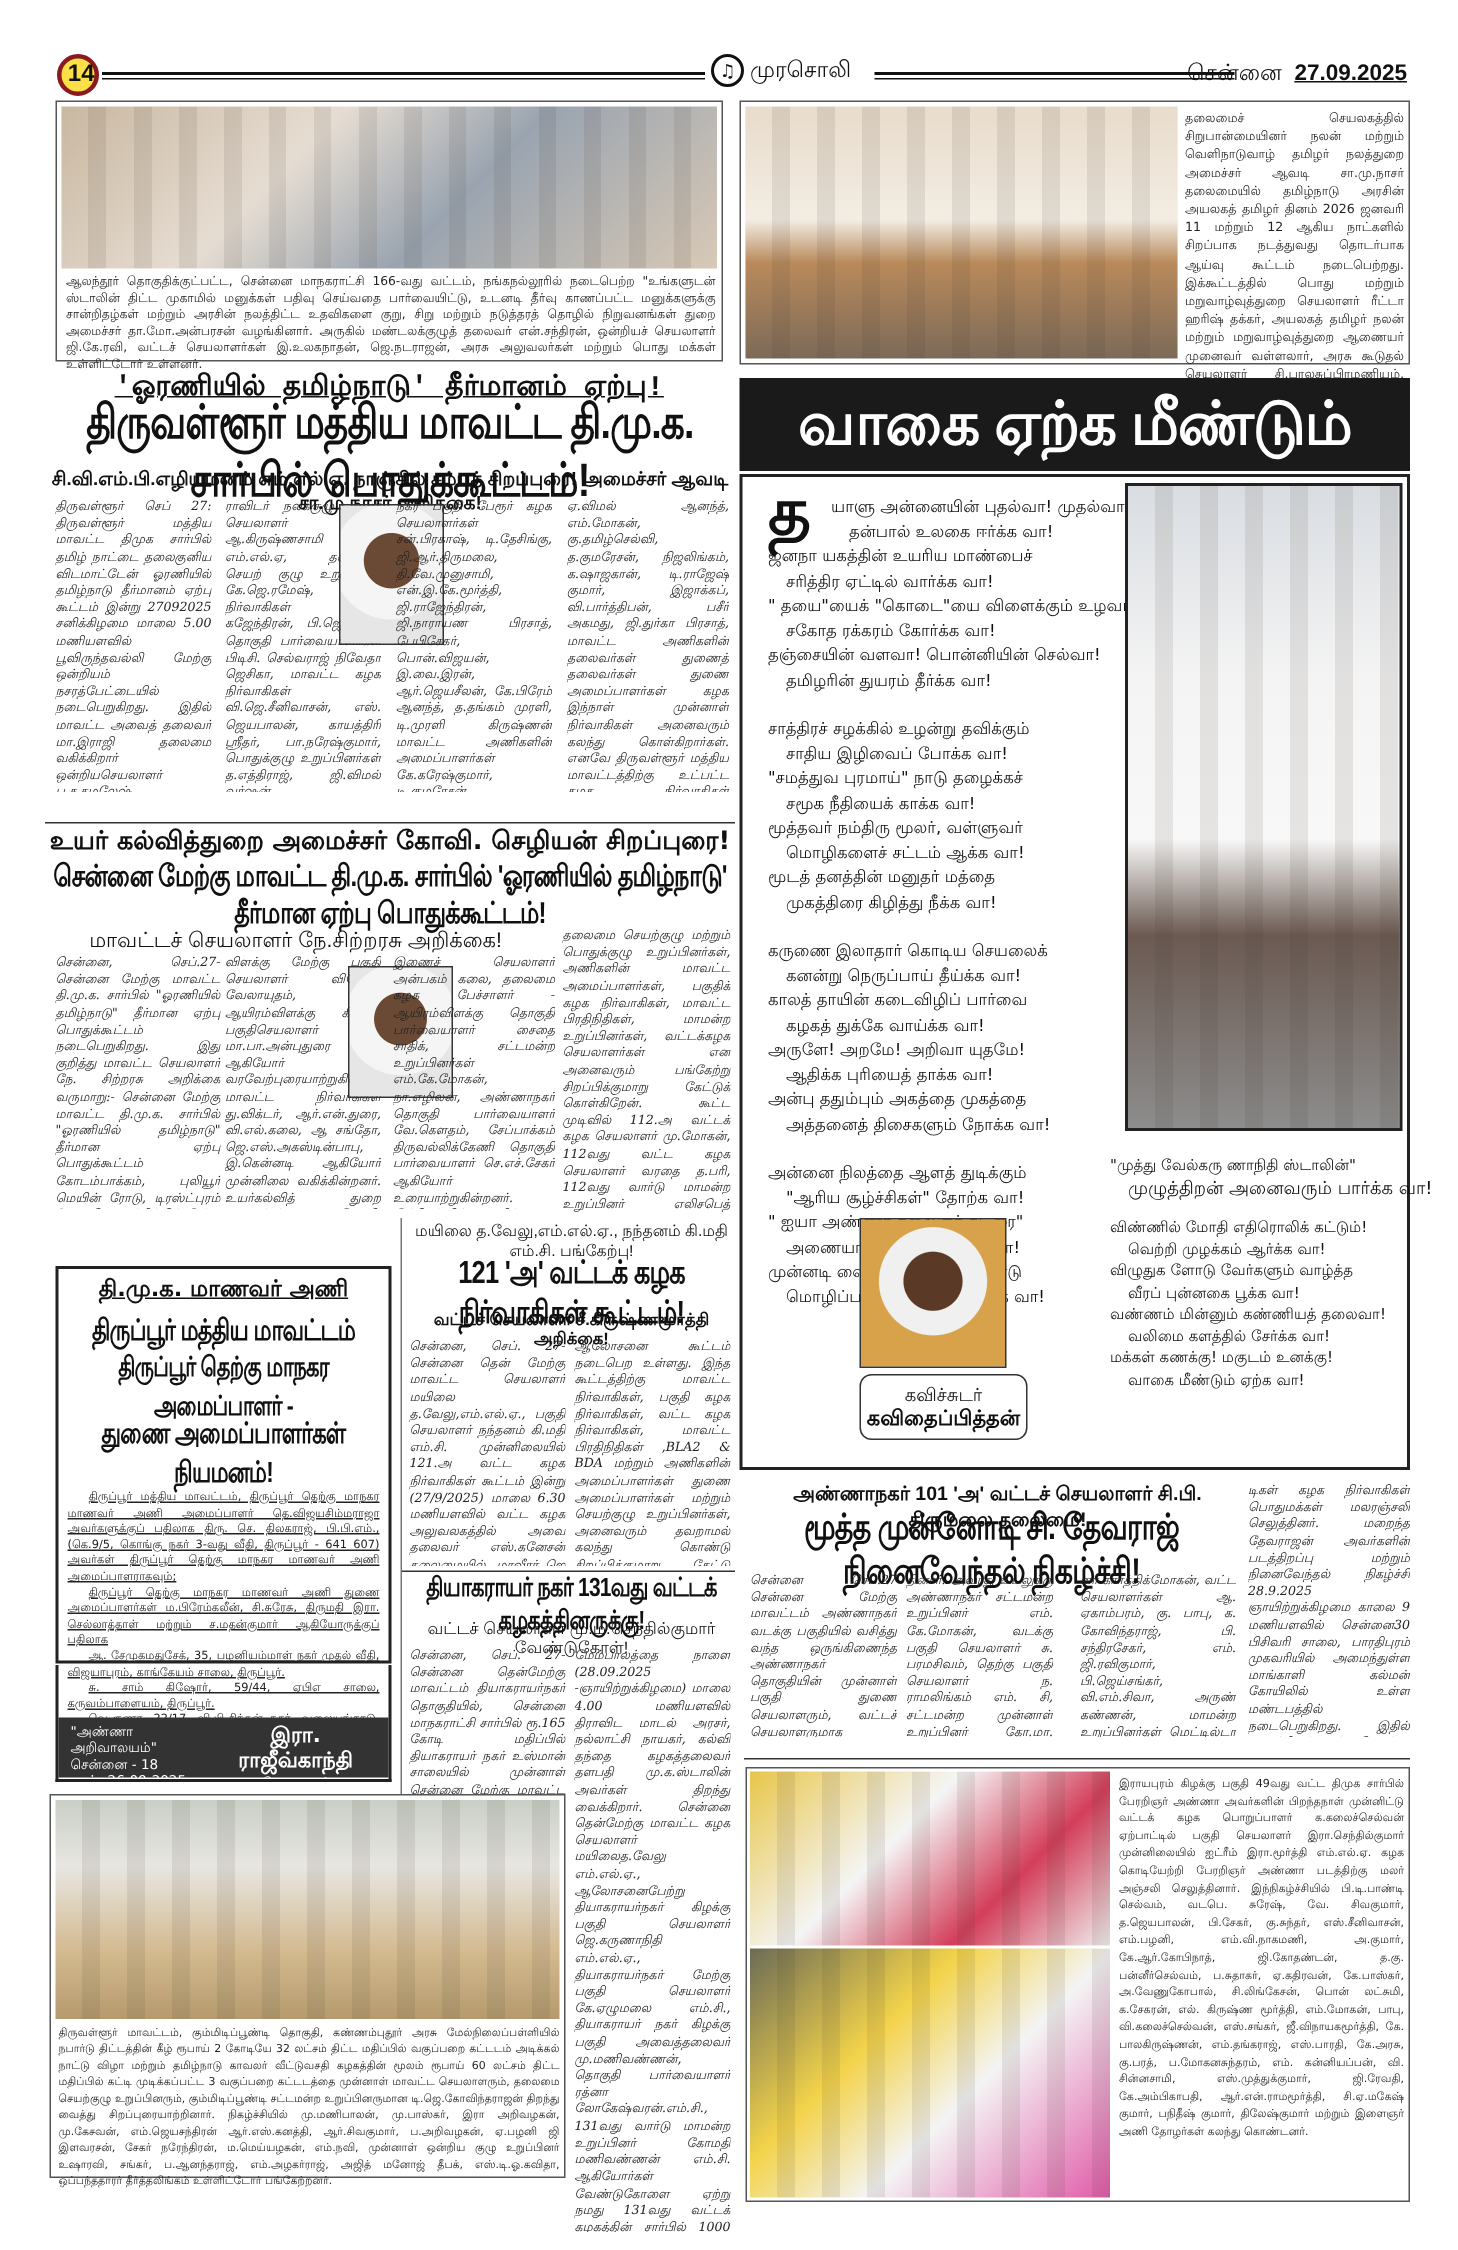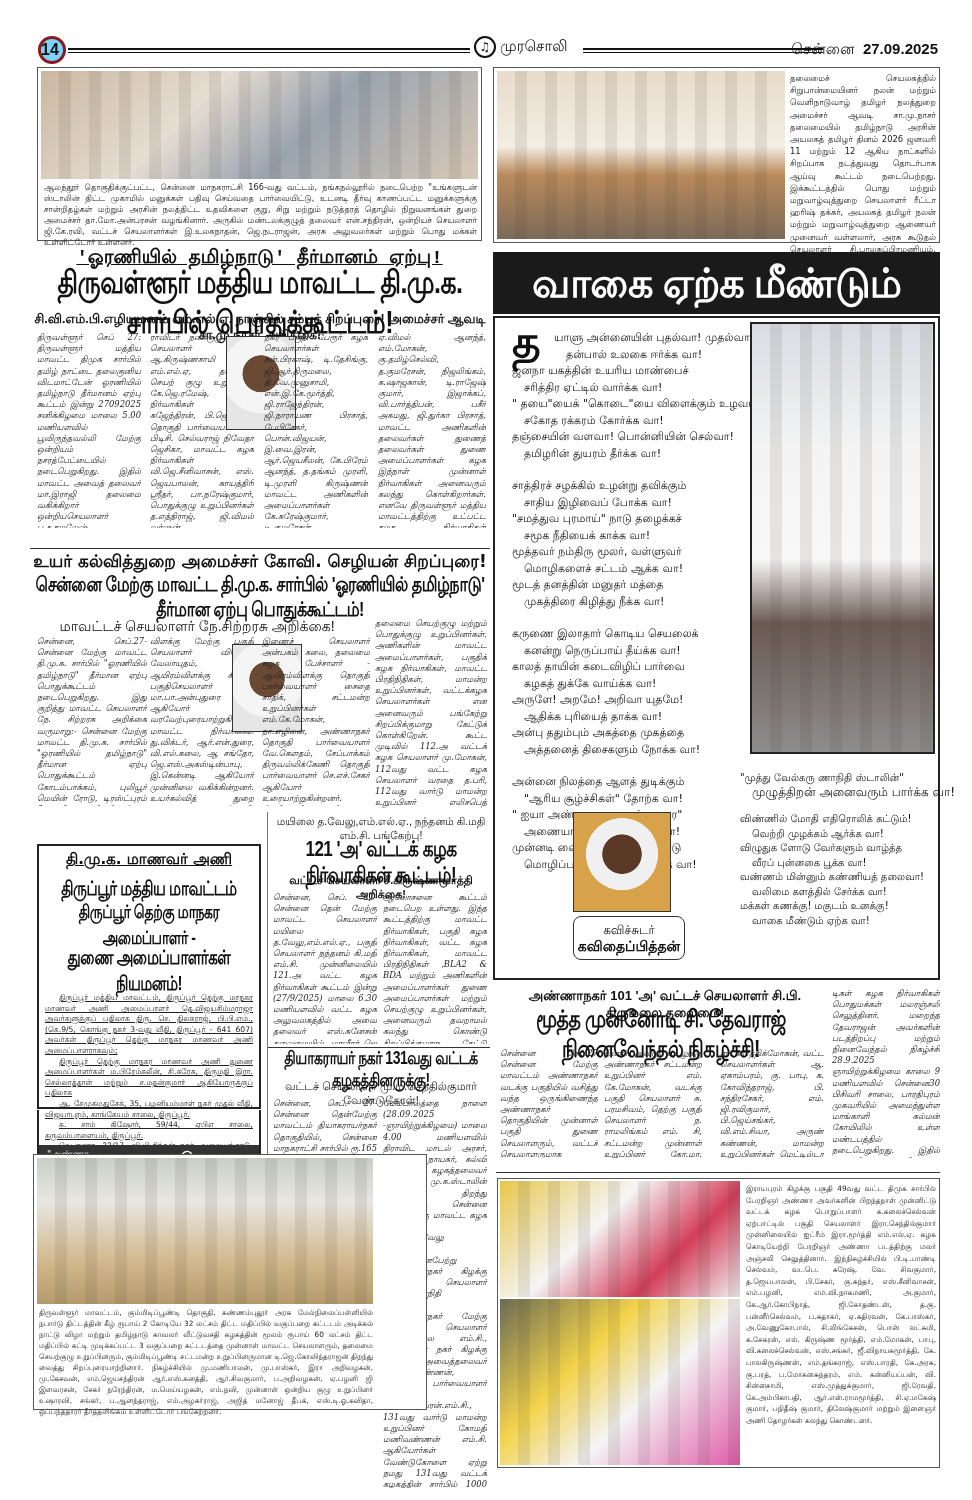--- a/index.html
+++ b/index.html
@@ -3,28 +3,28 @@
 <meta charset="utf-8">
 <style>
   * { box-sizing: border-box; margin: 0; padding: 0; }
   html, body { width: 972px; height: 1500px; background: #fff; overflow: hidden; }
   body { position: relative; font-family: "DejaVu Sans", sans-serif; color: #111; }
   .abs { position: absolute; }
 
   
   .masthead { left: 38px; top: 34px; width: 900px; height: 34px; }
   .page-num { position: absolute; left: 0; top: 2px; width: 28px; height: 28px; border-radius: 50%;
-              border: 3px solid #8b1a1f; background: #7dd3fc; font: bold 16px "Liberation Sans", sans-serif;
-              text-align: left; line-height: 22px; color: #111; }
+              border: 3px solid #8b1a1f; background: #fde047; font: bold 16px "Liberation Sans", sans-serif;
+              text-align: right; line-height: 22px; color: #111; }
   .rule { position: absolute; height: 5px; border-top: 2px solid #111; border-bottom: 1px solid #111; top: 14px; }
   .paper-logo { position: absolute; left: 436px; top: 2px; display: flex; align-items: center; gap: 4px; }
   .logo-circle { width: 22px; height: 22px; border-radius: 50%; border: 2px solid #111; font-size: 12px; text-align: center; line-height: 18px; }
   .paper-name { font: 15px "DejaVu Sans", sans-serif; }
   .dateline { position: absolute; right: 0; top: 6px; font: 15px "Liberation Sans", sans-serif; }
-  .dateline b { font-weight: bold; }
+  .dateline b { font-weight: bold; text-decoration: underline; }
 
   .box { border: 1px solid #555; background: #fff; }
   .photo { background: linear-gradient(135deg, #c9b7a0 0%, #e6ddd2 35%, #9aa4b0 60%, #d8c9b6 100%); position: relative; overflow: hidden; }
   .photo::after { content: ""; position: absolute; inset: 0;
      background: repeating-linear-gradient(90deg, rgba(255,255,255,0.0) 0 18px, rgba(60,50,40,0.10) 18px 30px); }
   .caption { font: 9px "DejaVu Sans", sans-serif; line-height: 12px; text-align: justify; color: #222; }
   .body-text { font: 8.4px "DejaVu Serif", serif; line-height: 11.2px; text-align: justify; color: #222; font-style: italic; }
   .col { position: absolute; overflow: hidden; }
 
   .kicker { font: bold 19px "DejaVu Sans", sans-serif; text-align: center; text-decoration: underline; }
@@ -129,21 +129,21 @@
 <div class="abs subhead" style="left:272px;top:874px;width:218px;font-size:11px;font-weight:bold;">வட்டச் செயலாளர் சீ.கிருஷ்ணமூர்த்தி அறிக்கை!</div>
 <div class="col body-text" style="left:273px;top:892px;width:104px;height:152px;">சென்னை, செப். 27- சென்னை தென் மேற்கு மாவட்ட செயலாளர் மயிலை த.வேலு,எம்.எல்.ஏ., பகுதி செயலாளர் நந்தனம் கி.மதி எம்.சி. முன்னிலையில் 121.அ வட்ட கழக நிர்வாகிகள் கூட்டம் இன்று (27/9/2025) மாலை 6.30 மணியளவில் வட்ட கழக அலுவலகத்தில் அவை தலைவர் எஸ்.கனேசன் தலைமையில், மாவீரர் ஜெ அன்பழகன் பெயரில் மேம்பாலம் திறக்கவிருக்கும் கழக தலைவர் அவர்களுக்கு நன்றி தெரிவிப்பு மற்றும் கழக ஆக்க பணிகள் குறித்து</div>
 <div class="col body-text" style="left:383px;top:892px;width:104px;height:152px;">ஆலோசனை கூட்டம் நடைபெற உள்ளது. இந்த கூட்டத்திற்கு மாவட்ட நிர்வாகிகள், பகுதி கழக நிர்வாகிகள், வட்ட கழக நிர்வாகிகள், மாவட்ட பிரதிநிதிகள் ,BLA2 &amp; BDA மற்றும் அணிகளின் அமைப்பாளர்கள் துணை அமைப்பாளர்கள் மற்றும் செயற்குழு உறுப்பினர்கள், அனைவரும் தவறாமல் கலந்து கொண்டு சிறப்பிக்குமாறு கேட்டு கொள்கிறேன். இவ்வாறு வட்டச்செயலாளர் சீ.கிருஷ்ணமூர்த்தி அறிக்கை விடுத்துள்ளார்.</div>
 <div class="hline" style="left:268px;top:1047px;width:222px;height:1px;"></div>
 
 <div class="abs headline" style="left:270px;top:1052px;width:222px;font-size:14px;">தியாகராயர் நகர் 131வது வட்டக் கழகத்தினருக்கு!</div>
 <div class="abs subhead" style="left:272px;top:1080px;width:218px;font-size:11px;font-weight:normal;">வட்டச் செயலாளர் மு.ம.செந்தில்குமார் வேண்டுகோள்!</div>
 <div class="col body-text" style="left:273px;top:1098px;width:104px;height:112px;">சென்னை, செப். 27- சென்னை தென்மேற்கு மாவட்டம் தியாகராயர்நகர் தொகுதியில், சென்னை மாநகராட்சி சார்பில் ரூ.165 கோடி மதிப்பில் தியாகராயர் நகர் உஸ்மான் சாலையில் முன்னாள் சென்னை மேற்கு மாவட்ட கழக செயலாளர், திராவிட போராளி, திரு. ஜெ.அன்பழகன், அவர்களது பெயரில் கட்டியுள்ள புதிய</div>
 <div class="col body-text" style="left:383px;top:1098px;width:104px;height:390px;">மேம்பாலத்தை நாளை (28.09.2025 -ஞாயிற்றுக்கிழமை) மாலை 4.00 மணியளவில் திராவிட மாடல் அரசர், நல்லாட்சி நாயகர், கல்வி தந்தை கழகத்தலைவர் தளபதி மு.க.ஸ்டாலின் அவர்கள் திறந்து வைக்கிறார். சென்னை தென்மேற்கு மாவட்ட கழக செயலாளர் மயிலைத.வேலு எம்.எல்.ஏ., ஆலோசனைபேற்று தியாகராயர்நகர் கிழக்கு பகுதி செயலாளர் ஜெ.கருணாநிதி எம்.எல்.ஏ., தியாகராயர்நகர் மேற்கு பகுதி செயலாளர் கே.ஏழுமலை எம்.சி., தியாகராயர் நகர் கிழக்கு பகுதி அவைத்தலைவர் மு.மணிவண்ணன், தொகுதி பார்வையாளர் ரத்னா லோகேஷ்வரன்.எம்.சி., 131வது வார்டு மாமன்ற உறுப்பினர் கோமதி மணிவண்ணன் எம்.சி. ஆகியோர்கள் வேண்டுகோளை ஏற்று நமது 131வது வட்டக் கழகத்தின் சார்பில் 1000 பேருக்கு மேல் கலந்துக்கொண்டு விழாவினை சிறப்பிக்கு அன்புடன் வேண்டுகிறேன். ஆகையால் மாவட்ட கழக, பகுதி கழக, வட்ட கழக நிர்வாகிகள், பாகப் பொறுப்பாளர்கள், பாக முகவர்கள், அணிகளின் அமைப்பாளர்கள் துணை அமைப்பாளர்கள் அனைவரும் தவறாமல் கலந்து கொண்டு சிறப்பிக்குமாறு வட்டச் செயலாளர் மு.ம.செந்தில்குமார் கேட்டுக் கொண்டுள்ளார்.</div>
 
-<div class="abs box" style="left:33px;top:1154px;width:394px;height:256px;">
+<div class="abs box" style="left:33px;top:1196px;width:344px;height:256px;">
   <div class="photo" style="position:absolute;left:3px;top:3px;width:336px;height:146px;background:linear-gradient(180deg,#c9cfc6 0%,#e8e6e2 30%,#d3b98e 70%,#b49a6d 100%);"></div>
   <div class="caption" style="position:absolute;left:5px;top:152px;width:334px;font-size:7.3px;line-height:11px;">திருவள்ளூர் மாவட்டம், கும்மிடிப்பூண்டி தொகுதி, கண்ணம்புதூர் அரசு மேல்நிலைப்பள்ளியில் நபார்டு திட்டத்தின் கீழ் ரூபாய் 2 கோடியே 32 லட்சம் திட்ட மதிப்பில் வகுப்பறை கட்டடம் அடிக்கல் நாட்டு விழா மற்றும் தமிழ்நாடு காவலர் வீட்டுவசதி கழகத்தின் மூலம் ரூபாய் 60 லட்சம் திட்ட மதிப்பில் கட்டி முடிக்கப்பட்ட 3 வகுப்பறை கட்டடத்தை முன்னாள் மாவட்ட செயலாளரும், தலைமை செயற்குழு உறுப்பினரும், கும்மிடிப்பூண்டி சட்டமன்ற உறுப்பினருமான டி.ஜெ.கோவிந்தராஜன் திறந்து வைத்து சிறப்புரையாற்றினார். நிகழ்ச்சியில் மு.மணிபாலன், மு.பாஸ்கர், இரா அறிவழகன், மு.கேசவன், எம்.ஜெயசந்திரன் ஆர்.எஸ்.கனத்தி, ஆர்.சிவகுமார், ப.அறிவழகன், ஏ.பழனி ஜி இளவரசன், சேகர் நரேந்திரன், ம.மெய்யழகன், எம்.நவி, முன்னாள் ஒன்றிய குழு உறுப்பினர் உஷாரவி, சங்கர், ப.ஆனந்தராஜ், எம்.அழகர்ராஜ், அஜித் மனோஜ் தீபக், எஸ்.டி.ஓ.கவிதா, ஒப்பந்ததாரர் தீர்த்தலிங்கம் உள்ளிட்டோர் பங்கேற்றனர்.</div>
 </div>
 
 <div class="abs black-banner" style="left:493px;top:252px;width:447px;height:62px;">வாகை ஏற்க மீண்டும் வா! தலைவா!</div>
 <div class="abs box" style="left:493px;top:316px;width:447px;height:664px;border:2px solid #222;"></div>
 
 <div class="abs" style="left:512px;top:322px;width:40px;height:40px;font:bold 44px 'DejaVu Sans',sans-serif;line-height:40px;">த</div>
 <div class="abs" style="left:512px;top:330px;width:230px;">
   <div class="poem-line" style="padding-left:42px;">யாளு அன்னையின் புதல்வா! முதல்வா!</div>

